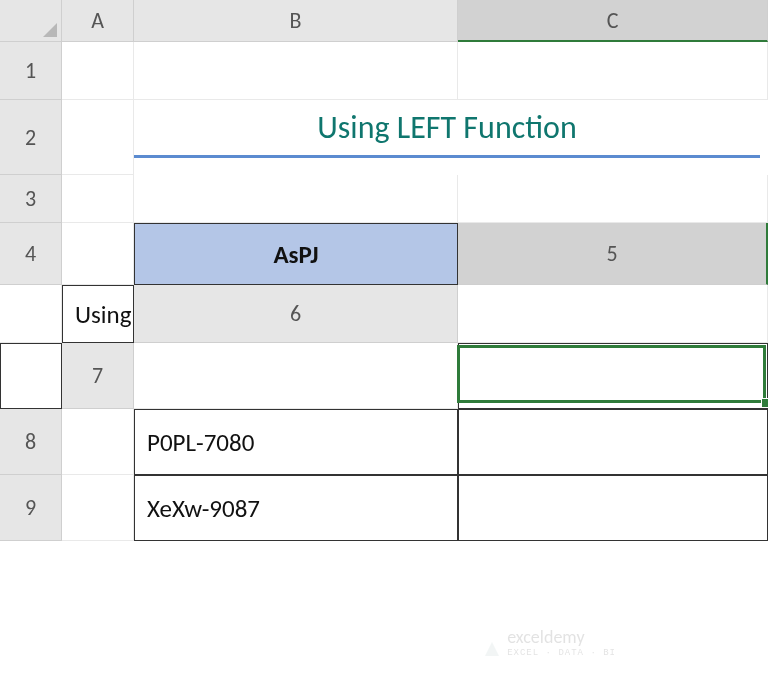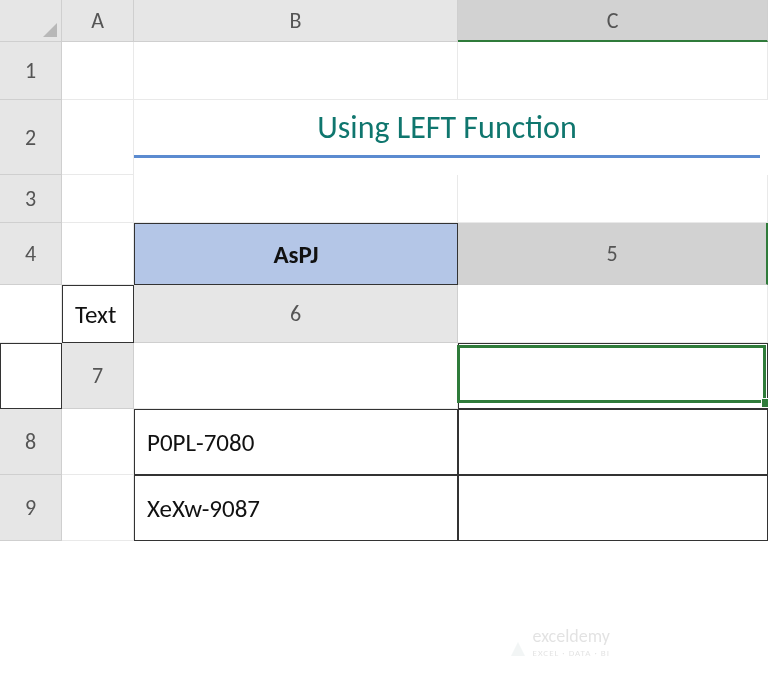--- a/index.html
+++ b/index.html
@@ -97,30 +97,30 @@
   }
   .fill-handle {
     position: absolute;
     width: 10px; height: 10px;
     background: #2f7b3a;
     border: 1px solid #fff;
     pointer-events: none;
   }
   .watermark {
     position: absolute;
-    right: 158px; bottom: 24px;
+    right: 152px; bottom: 24px;
     opacity: 0.18;
     font-size: 18px;
     color: #666;
     display: flex;
     align-items: flex-end;
     gap: 6px;
     pointer-events: none;
   }
-  .watermark .sub { font-size: 9px; letter-spacing: 1px; display:block; }
+  .watermark .sub { font-size: 9px; letter-spacing: 1px; display:block;font-family:Liberation Mono, monospace; }
 </style>
 </head>
 <body>
 
 <div class="sheet">
 
   <div class="corner">
     <svg width="14" height="14">
         <polygon points="14,0 14,14 0,14" fill="#b8b8b8"></polygon>
       </svg>
@@ -142,21 +142,21 @@
   <div class="cell"></div>
   <div class="cell"></div>
   <div class="cell"></div>
 
   <div class="row-head">4</div>
   <div class="cell"></div>
   <div class="tbl-head">AsPJ</div>
 
   <div class="row-head sel">5</div>
   <div class="cell"></div>
-  <div class="tbl-cell">Text</div>
+  <div class="tbl-cell">Using</div>
 
   <div class="row-head">6</div>
   <div class="cell"></div>
   <div class="tbl-cell"></div>
 
   <div class="row-head">7</div>
   <div class="cell"></div>
   <div class="tbl-cell"></div>
 
   <div class="row-head">8</div>

